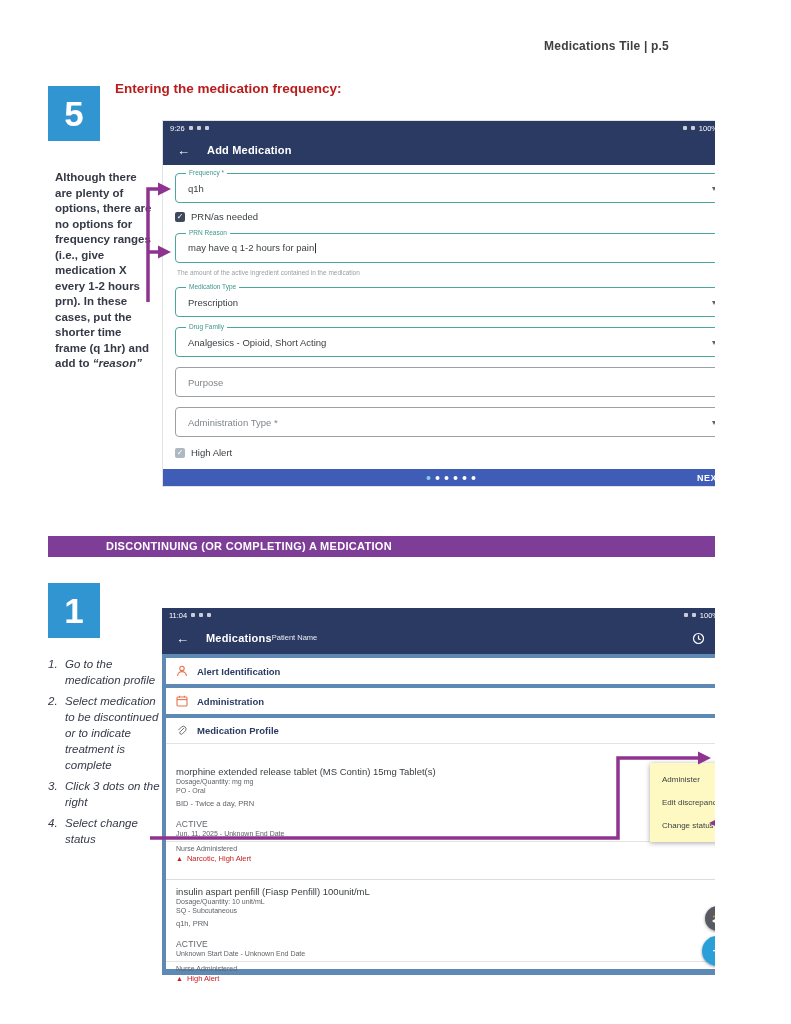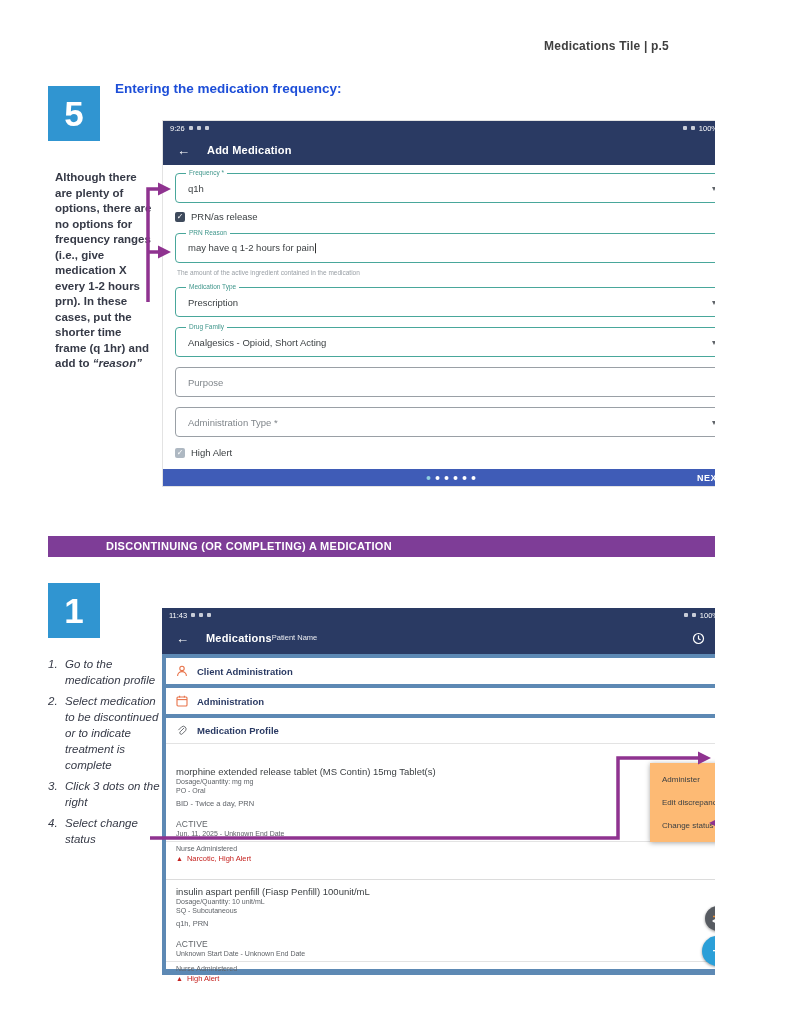--- a/index.html
+++ b/index.html
@@ -2,21 +2,21 @@
 <html><head>
 <meta charset="utf-8">
 <style>
   html,body { margin:0; padding:0; background:#fff; font-family:"Liberation Sans",sans-serif; }
   .page { position:relative; width:715px; height:1024px; background:#fff; overflow:hidden; }
 
   
   .doc-header { position:absolute; top:39px; right:46px; font-size:12px; font-weight:700; color:#3f3f3f; letter-spacing:.2px; }
   .step-square { position:absolute; left:48px; width:52px; height:55px; background:#3095d1; color:#fff;
                  font-size:35px; font-weight:700; display:flex; align-items:center; justify-content:center; }
-  .purple-heading { position:absolute; left:115px; top:81px; margin:0; font-size:13.5px; font-weight:700; color:#1d4ed8; }
+  .purple-heading { position:absolute; left:115px; top:81px; margin:0; font-size:13.5px; font-weight:700; color:#b91c1c; }
   .sidenote { position:absolute; left:55px; top:170px; width:100px; font-size:11.5px; line-height:15.5px;
               font-weight:600; color:#363a47; }
   .sidenote em { font-style:italic; }
   .banner { position:absolute; left:48px; top:536px; width:697px; height:21px; background:#7e3d97; color:#fff;
             font-size:11px; font-weight:700; line-height:21px; padding-left:58px; box-sizing:border-box; letter-spacing:.3px; }
   .steps-list { position:absolute; left:48px; top:656px; width:118px; font-size:11.5px; line-height:16px;
                 font-style:italic; color:#363a47; font-weight:500; }
   .step-item { display:flex; margin-bottom:5px; }
   .step-num { width:17px; flex:none; }
 
@@ -76,21 +76,21 @@
   .med-name { font-size:9.5px; color:#3c4043; }
   .med-sub { font-size:7px; color:#5f6368; line-height:9px; }
   .med-freq { font-size:7.5px; color:#5f6368; margin-top:4px; }
   .med-status { font-size:8.5px; color:#5f6368; margin-top:11px; letter-spacing:.2px; }
   .med-dates { font-size:7px; color:#5f6368; margin-top:1px; }
   .med-div { border-top:1px solid #e3e3e3; margin:4px -10px 3px; }
   .med-admin { font-size:7px; color:#5f6368; }
   .med-alert { font-size:7.5px; color:#c5221f; margin-top:2px; display:flex; align-items:center; gap:4px; }
   .warn-tri { color:#c5221f; font-size:7px; }
   .med-kebab { position:absolute; top:6px; right:8px; font-size:10px; color:#5f6368; }
-  .menu-card { position:absolute; left:488px; top:155px; width:96px; background:#fdba74; z-index:6;
+  .menu-card { position:absolute; left:488px; top:155px; width:96px; background:#fef9c3; z-index:6;
                box-shadow:0 1px 5px rgba(0,0,0,.35); padding:5px 0; }
   .menu-item { font-size:8px; color:#3c4043; padding:7px 12px; }
   .fab-small { position:absolute; left:543px; top:298px; width:25px; height:25px; border-radius:50%;
                background:#575b61; display:flex; align-items:center; justify-content:center; z-index:7;
                box-shadow:0 1px 3px rgba(0,0,0,.4); }
   .fab-big { position:absolute; left:540px; top:328px; width:30px; height:30px; border-radius:50%;
              background:#2b9fd8; color:#fff; font-size:16px; font-weight:400; display:flex; align-items:center;
              justify-content:center; z-index:7; box-shadow:0 1px 3px rgba(0,0,0,.4); }
 
   
@@ -133,21 +133,21 @@
       <span class="kebab">⋮</span>
     </div>
     <div class="form">
       <div class="mfield" style="top:8px;">
         <span class="mlabel">Frequency *</span>
         <span class="mvalue">q1h</span>
         <span class="caret">▾</span>
       </div>
       <div class="checkrow" style="top:46px;">
         <span class="cbox">✓</span>
-        <span>PRN/as release</span>
+        <span>PRN/as needed</span>
       </div>
       <div class="mfield" style="top:68px;">
         <span class="mlabel">PRN Reason</span>
         <span class="mvalue"><span>may have q 1-2 hours for pain</span><span class="cursor"></span></span>
       </div>
       <div class="helper" style="top:104px;">The amount of the active ingredient contained in the medication</div>
       <div class="mfield" style="top:122px;">
         <span class="mlabel">Medication Type</span>
         <span class="mvalue">Prescription</span>
         <span class="caret">▾</span>
@@ -204,21 +204,21 @@
     </div>
     <div class="step-item">
       <span class="step-num">4.</span>
       <span>Select change status</span>
     </div>
   </div>
 
   <div class="phone phone2">
     <div class="statusbar">
       <span class="st-left">
-        <span>11:43</span>
+        <span>11:04</span>
         <span class="st-chip"></span>
         <span class="st-chip"></span>
         <span class="st-chip"></span>
       </span>
       <span class="st-right">
         <span class="st-chip"></span>
         <span class="st-chip"></span>
         <span>100%</span>
         <span class="batt"></span>
       </span>
@@ -240,21 +240,21 @@
       </span>
     </div>
 
     <div class="p2row" style="top:50px;">
       <span class="rowicon">
         <svg width="12" height="12" viewBox="0 0 12 12">
             <circle cx="6" cy="3.4" r="2.2" fill="none" stroke="#e8734a" stroke-width="1.1"></circle>
             <path d="M1.6,11 a4.4,4.4 0 0 1 8.8,0" fill="none" stroke="#e8734a" stroke-width="1.1"></path>
           </svg>
       </span>
-      <span class="rowlabel">Client Administration</span>
+      <span class="rowlabel">Alert Identification</span>
       <span class="rowchev">›</span>
     </div>
 
     <div class="p2row" style="top:80px;">
       <span class="rowicon">
         <svg width="12" height="12" viewBox="0 0 12 12">
             <rect x="1" y="2" width="10" height="9" rx="1" fill="none" stroke="#e8734a" stroke-width="1.1"></rect>
             <line x1="1" y1="4.6" x2="11" y2="4.6" stroke="#e8734a" stroke-width="1.1"></line>
             <line x1="3.6" y1="0.8" x2="3.6" y2="2.6" stroke="#e8734a" stroke-width="1.1"></line>
             <line x1="8.4" y1="0.8" x2="8.4" y2="2.6" stroke="#e8734a" stroke-width="1.1"></line>

